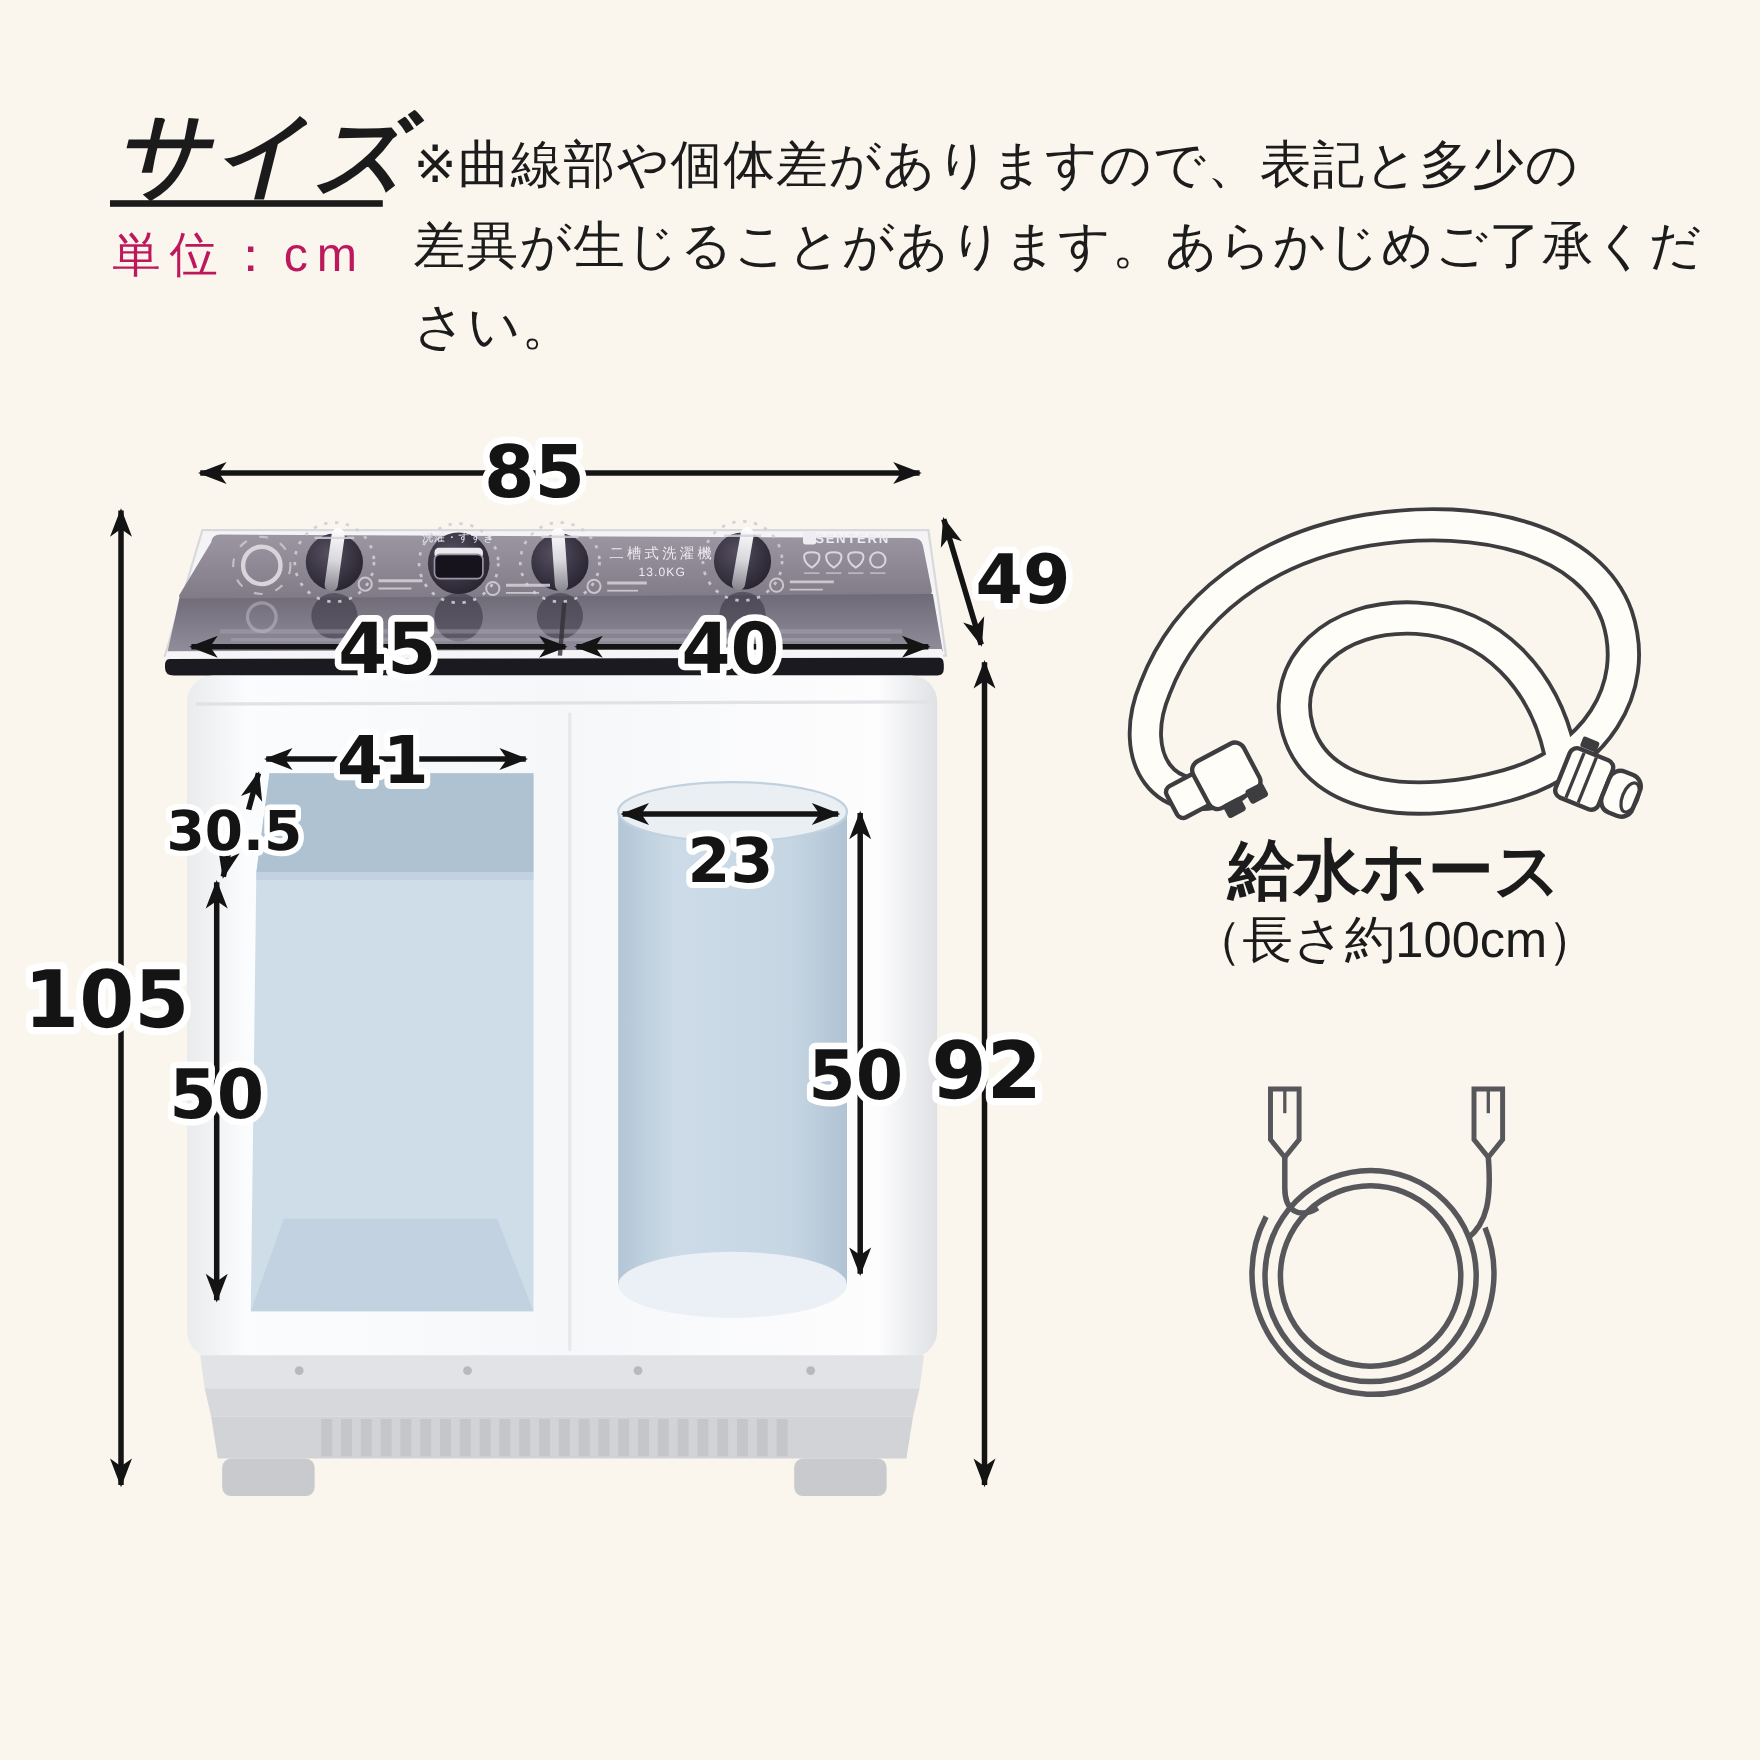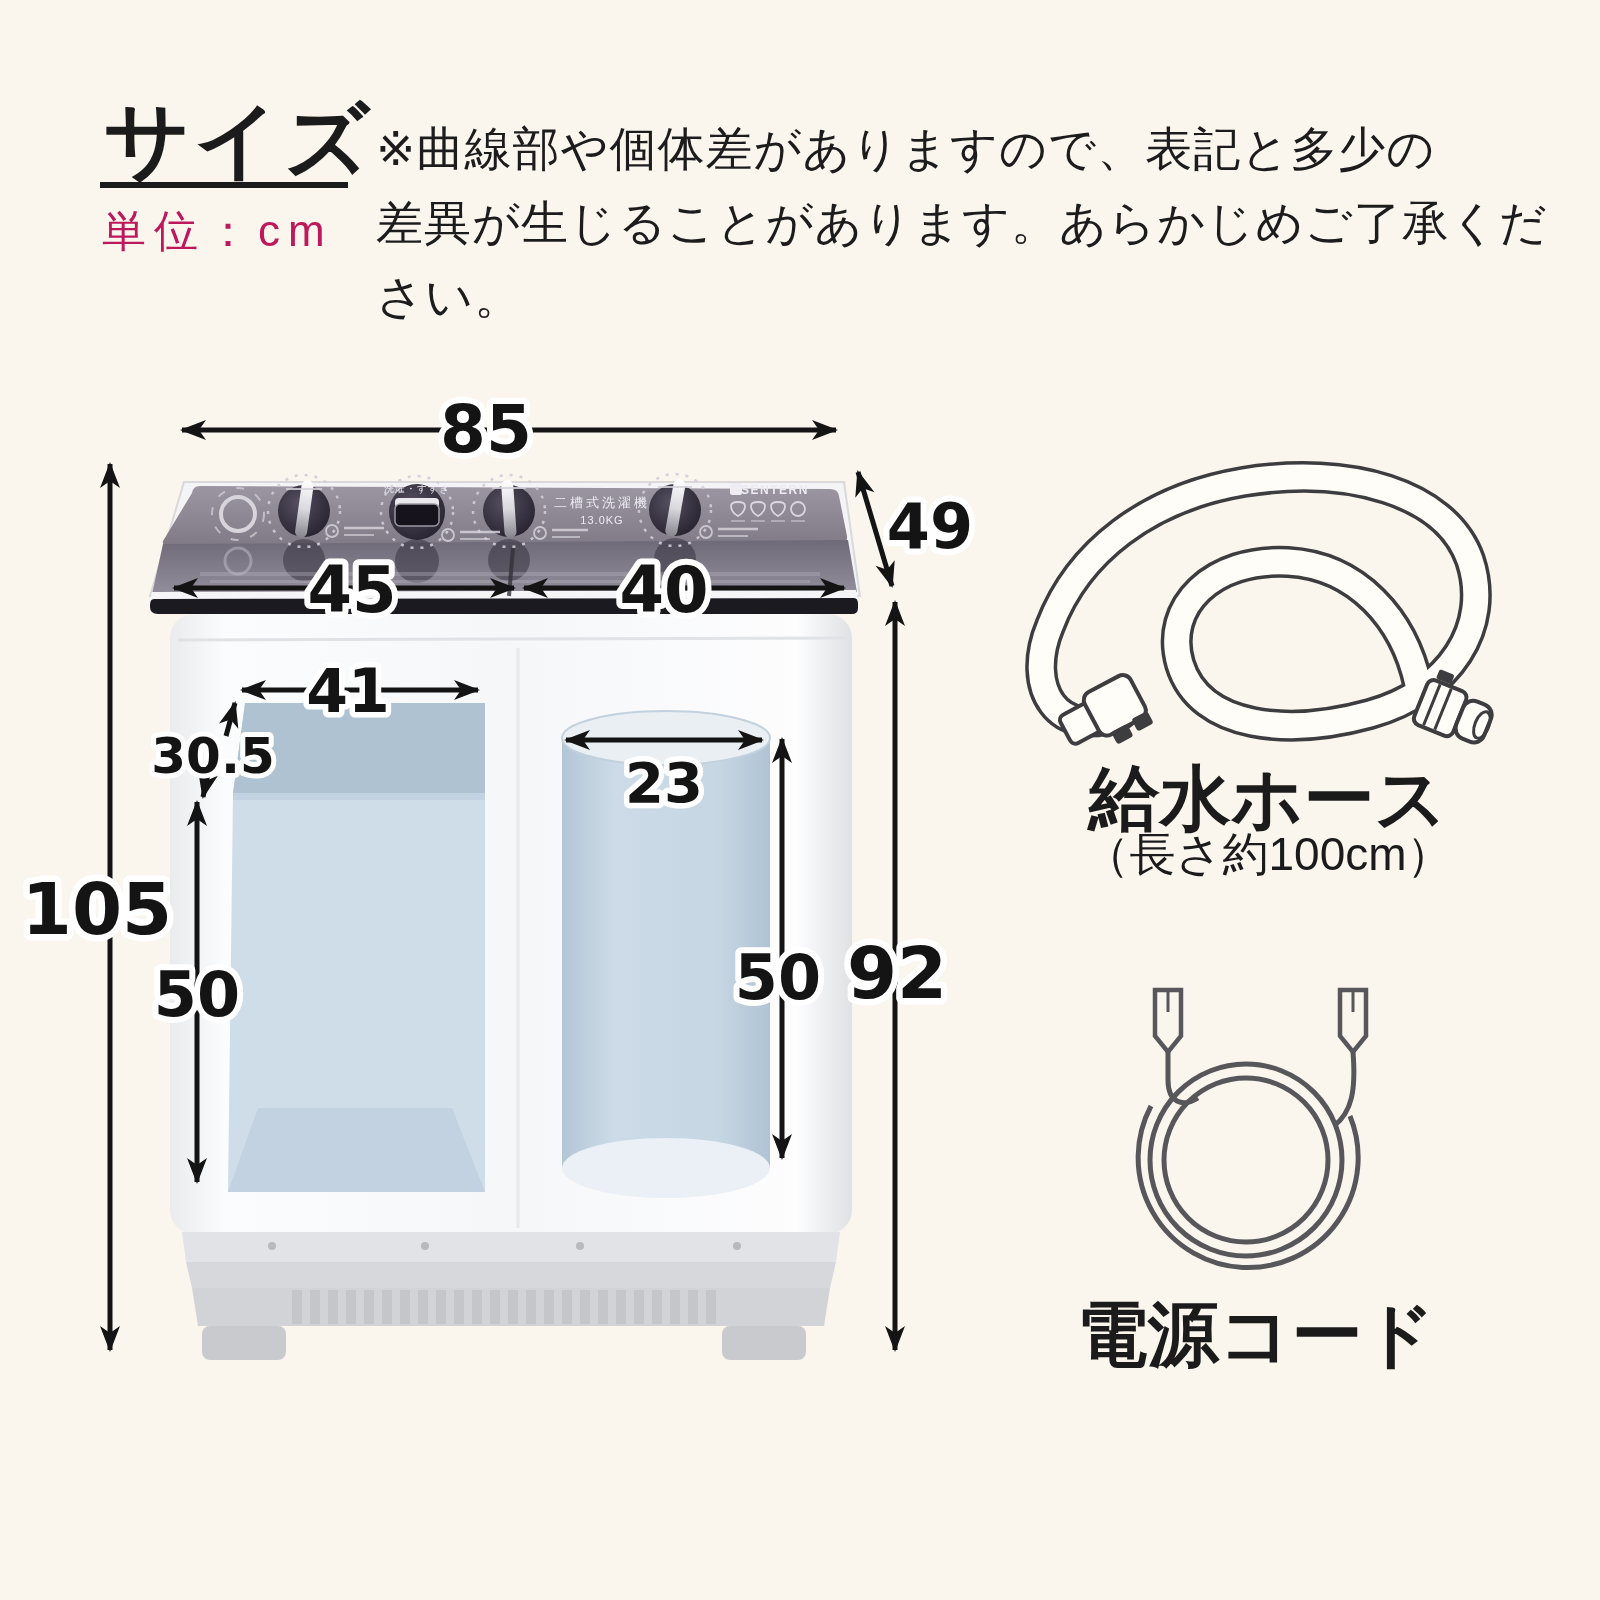--- a/index.html
+++ b/index.html
@@ -9,20 +9,21 @@
     background:#faf6ee;
     overflow:hidden;
     font-family:"Liberation Sans","DejaVu Sans",sans-serif;
     color:#1c1c1c;
   }
   .abs{position:absolute;}
   .page-title{
     left:104px;top:84px;
     font-size:84px;font-weight:bold;letter-spacing:4px;
     color:#1b1b1b;
+    font-style:italic;
   }
   .title-underline{
     left:100px;top:182px;width:248px;height:6px;background:#1b1b1b;
   }
   .unit-label{
     left:102px;top:202px;font-size:44px;letter-spacing:8px;color:#be185d;text-align:center;
   }
   .note{
     left:376px;top:112px;width:1180px;
     font-size:47px;line-height:74px;color:#1c1c1c;font-weight:500;
@@ -31,21 +32,21 @@
   svg{position:absolute;left:0;top:0;}
   .dim{
     font-family:"DejaVu Sans","Liberation Sans",sans-serif;
     font-weight:bold;fill:#141414;
     stroke:#ffffff;stroke-linejoin:round;paint-order:stroke;
     text-anchor:middle;
   }
   .dline{stroke:#141414;stroke-width:5;fill:none;}
   .panel-text{fill:#eceaf2;font-family:"Liberation Sans","DejaVu Sans",sans-serif;text-anchor:middle;}
   .acc-label{
-    font-size:71px;font-weight:bold;color:#1b1b1b;text-align:center;
+    font-size:60px;font-weight:bold;color:#1b1b1b;text-align:center;
     transform:translateX(-50%);white-space:nowrap;
   }
   .acc-sub{
     font-size:46px;font-weight:500;color:#1b1b1b;text-align:left;
     transform:translateX(-50%);white-space:nowrap;
   }
 </style>
 </head>
 <body>
 
@@ -322,15 +323,14 @@
       </g>
       <g>
         <path d="M1340,990 h26 v46 l-13,16 l-13,-16 z" stroke-width="4.5"></path>
         <line x1="1353" y1="990" x2="1353" y2="1012" stroke-width="3"></line>
       </g>
     </g>
   </svg>
 
   <div class="abs acc-label" style="left:1268px;top:752px;">給水ホース</div>
   <div class="abs acc-sub" style="left:1268px;top:824px;">（長さ約100cm）</div>
-  <div class="abs acc-label" style="left:1256px;top:1288px;">電源コード</div>
 
 </div>
 
 </body></html>

